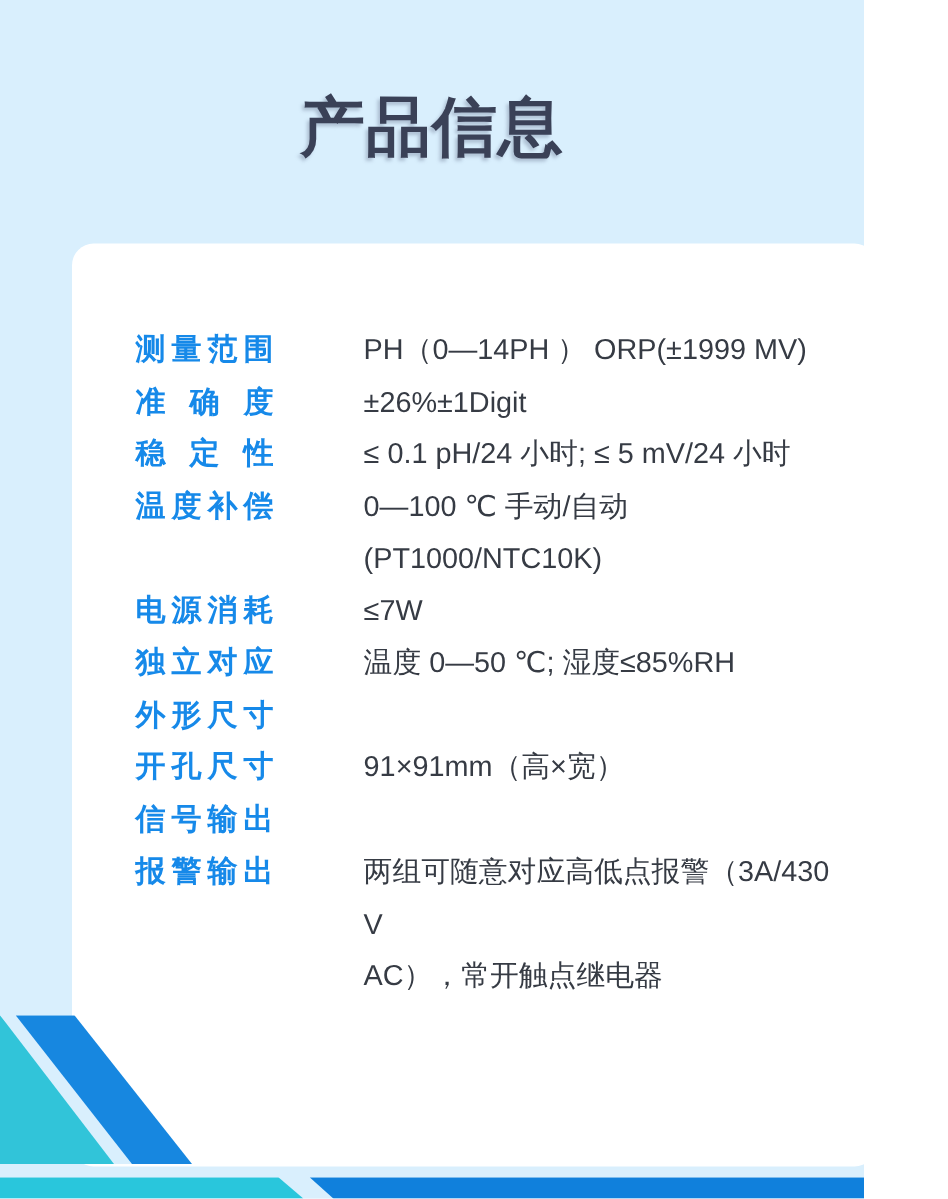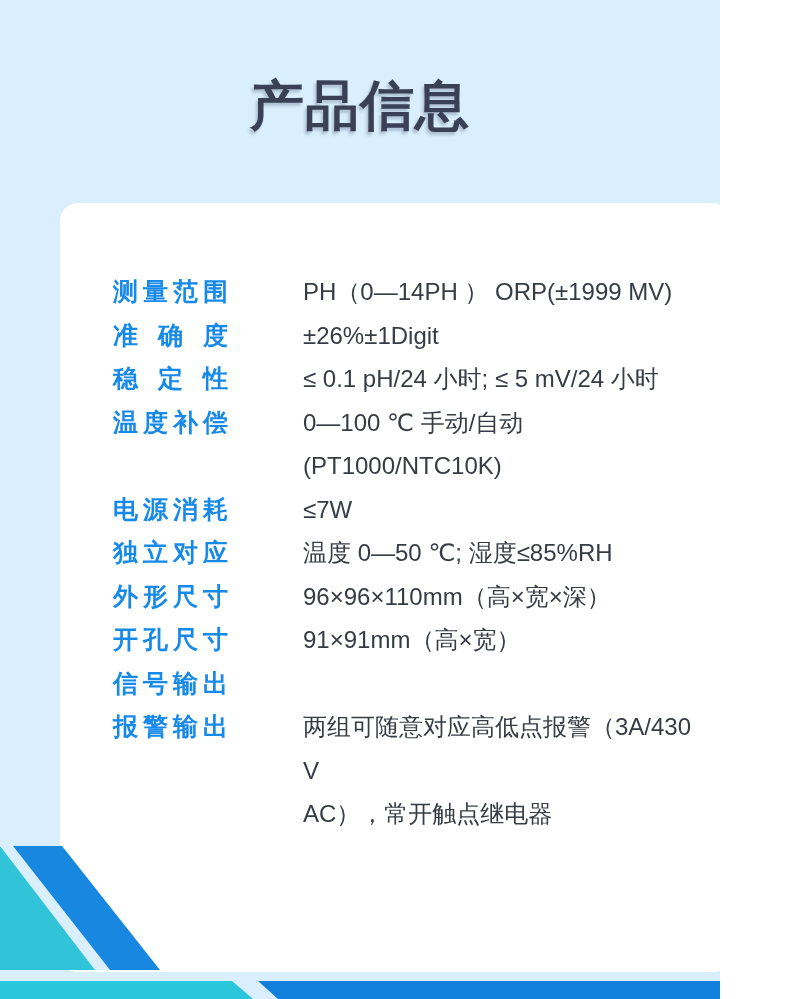--- a/index.html
+++ b/index.html
@@ -121,21 +121,20 @@
     <div class="spec-row">
       <div class="spec-label">电源消耗</div>
       <div class="spec-value">≤7W</div>
     </div>
     <div class="spec-row">
       <div class="spec-label">独立对应</div>
       <div class="spec-value">温度 0—50 ℃; 湿度≤85%RH</div>
     </div>
     <div class="spec-row">
       <div class="spec-label">外形尺寸</div>
-      <div class="spec-value">96×96×110mm（高×宽×深）</div>
     </div>
     <div class="spec-row">
       <div class="spec-label">开孔尺寸</div>
       <div class="spec-value">91×91mm（高×宽）</div>
     </div>
     <div class="spec-row">
       <div class="spec-label">信号输出</div>
     </div>
     <div class="spec-row">
       <div class="spec-label">报警输出</div>

